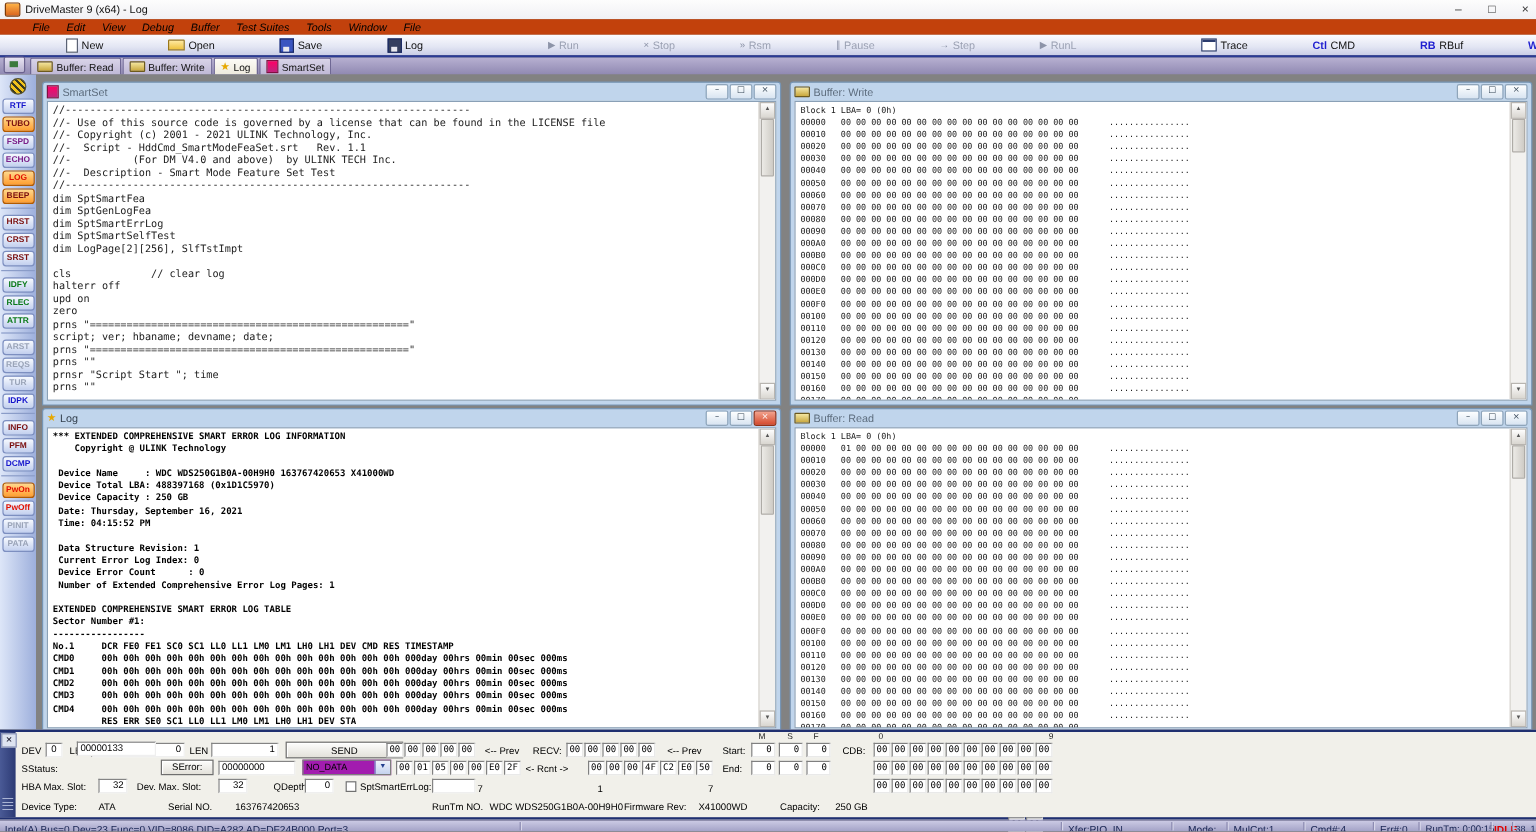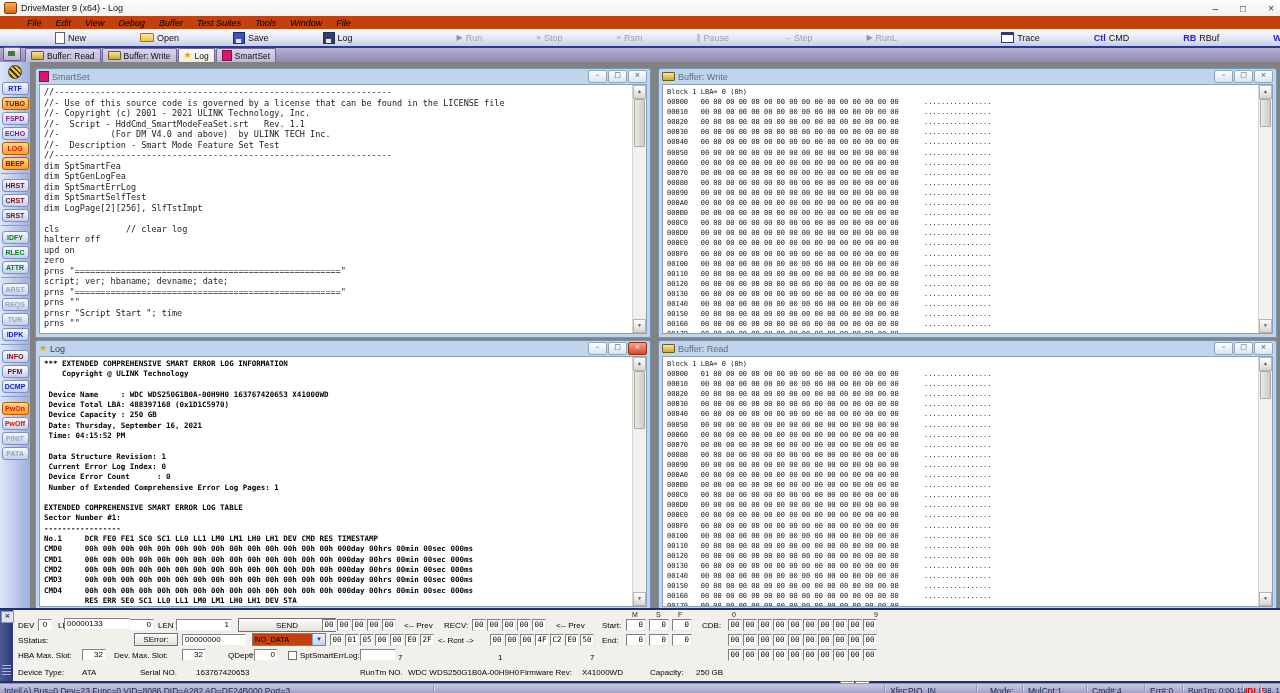--- a/index.html
+++ b/index.html
@@ -104,21 +104,21 @@
           font:bold 7px/9px "DejaVu Sans",sans-serif;text-align:center;color:#223;}
   .pgrip{position:absolute;left:2px;bottom:6px;width:9px;height:10px;
          background:repeating-linear-gradient(#aab4d4 0 1px,transparent 1px 3px);}
   .plabel{position:absolute;white-space:nowrap;}
   .ptiny{position:absolute;white-space:nowrap;font-size:7px;color:#222;}
   .pfield{position:absolute;height:12px;background:#fff;border:1px solid;border-color:#848484 #efefef #efefef #848484;
           box-sizing:border-box;font:8px/10px "Liberation Sans",sans-serif;padding:0 2px;overflow:hidden;}
   .pfield.right{text-align:right;}
   .pbtn{position:absolute;background:linear-gradient(#fdfdfc,#e3e1da);border:1px solid #6f6f6f;
         box-shadow:inset 1px 1px 0 #fff;font-size:8px;text-align:center;box-sizing:border-box;}
-  .combo{position:absolute;height:13px;background:#c2410c;border:1px solid #7f7f7f;box-sizing:border-box;
+  .combo{position:absolute;height:13px;background:#a21caf;border:1px solid #7f7f7f;box-sizing:border-box;
          display:flex;align-items:center;font-size:7.5px;gap:12px;}
   .combo .cv{flex:1;padding-left:2px;}
   .combo .ca{width:12px;height:11px;background:linear-gradient(#eef2fb,#c5d3ef);border-left:1px solid #7f9fd0;
              font-size:6px;line-height:11px;text-align:center;color:#23408f;}
   .bytegrp{position:absolute;white-space:nowrap;}
   .bbox{display:inline-block;width:14px;height:12px;box-sizing:border-box;background:#fff;margin-right:1px;
         border:1px solid;border-color:#808080 #e9e9e9 #e9e9e9 #808080;
         font:7.5px/10px "DejaVu Sans Mono",monospace;text-align:center;}
   .sbox{width:20px;text-align:right;padding-right:2px;margin-right:3px;}
   .pcheck{position:absolute;width:9px;height:9px;background:#fff;border:1px solid #707070;box-sizing:border-box;}

